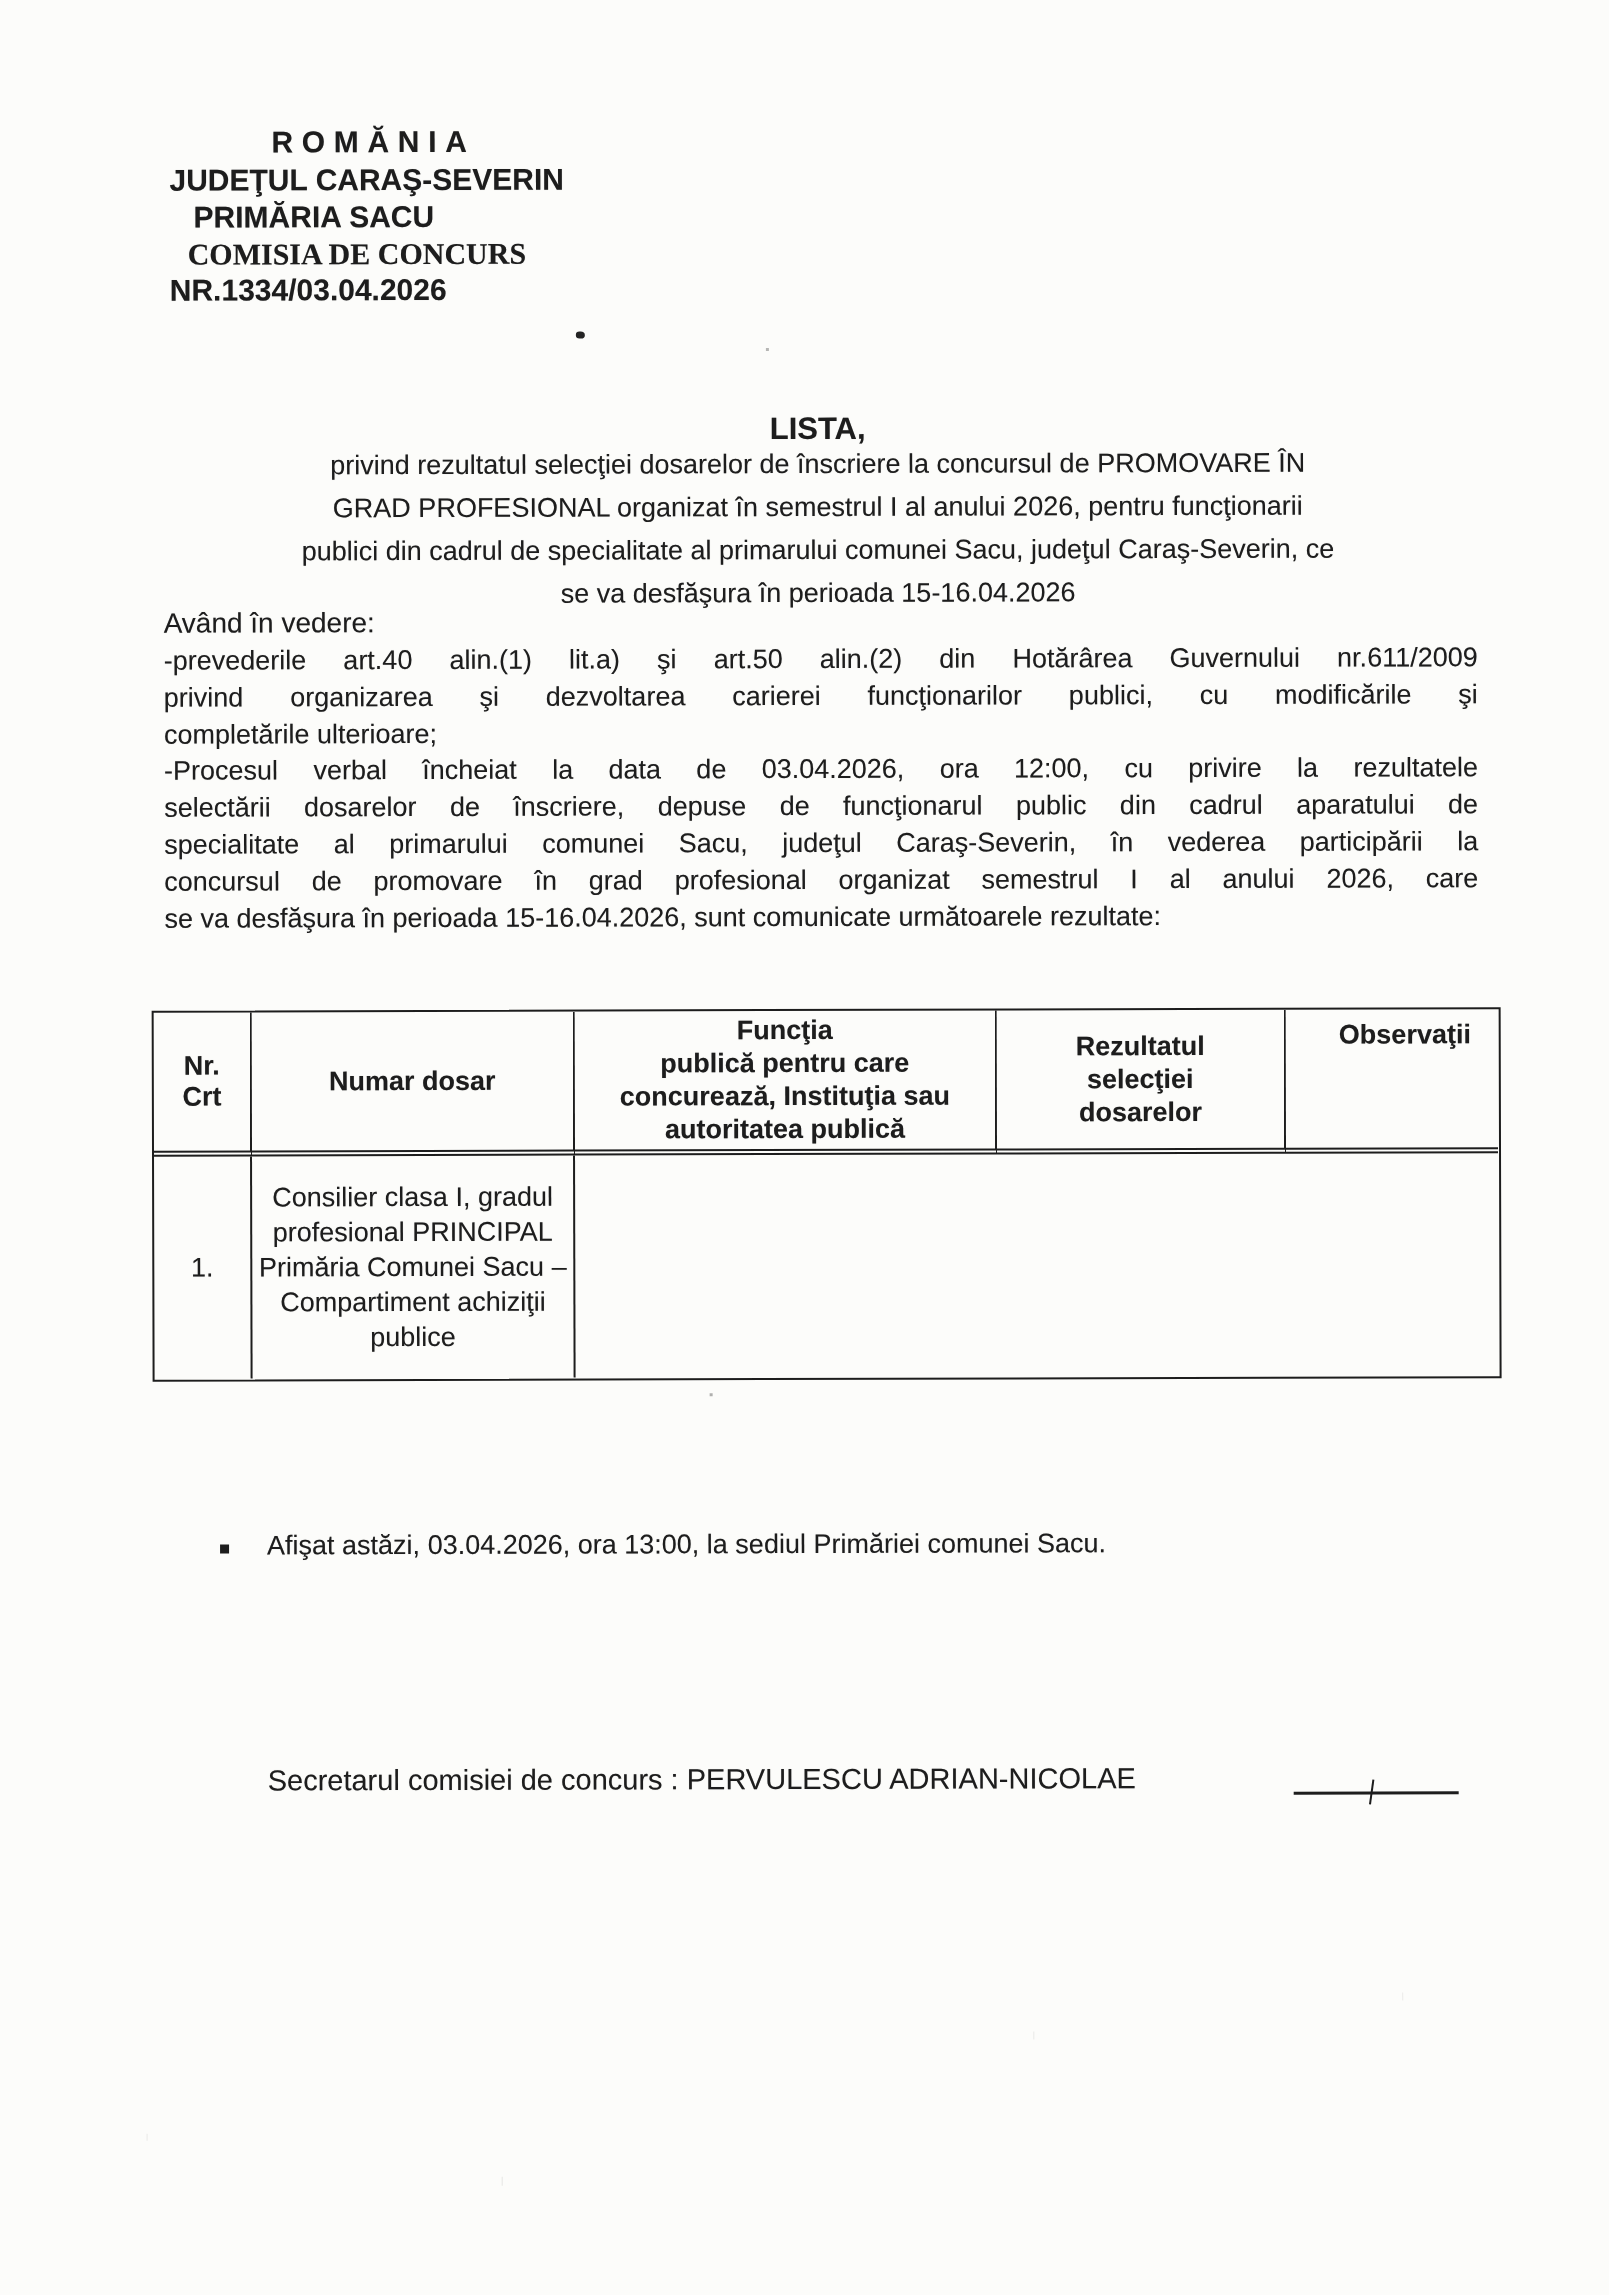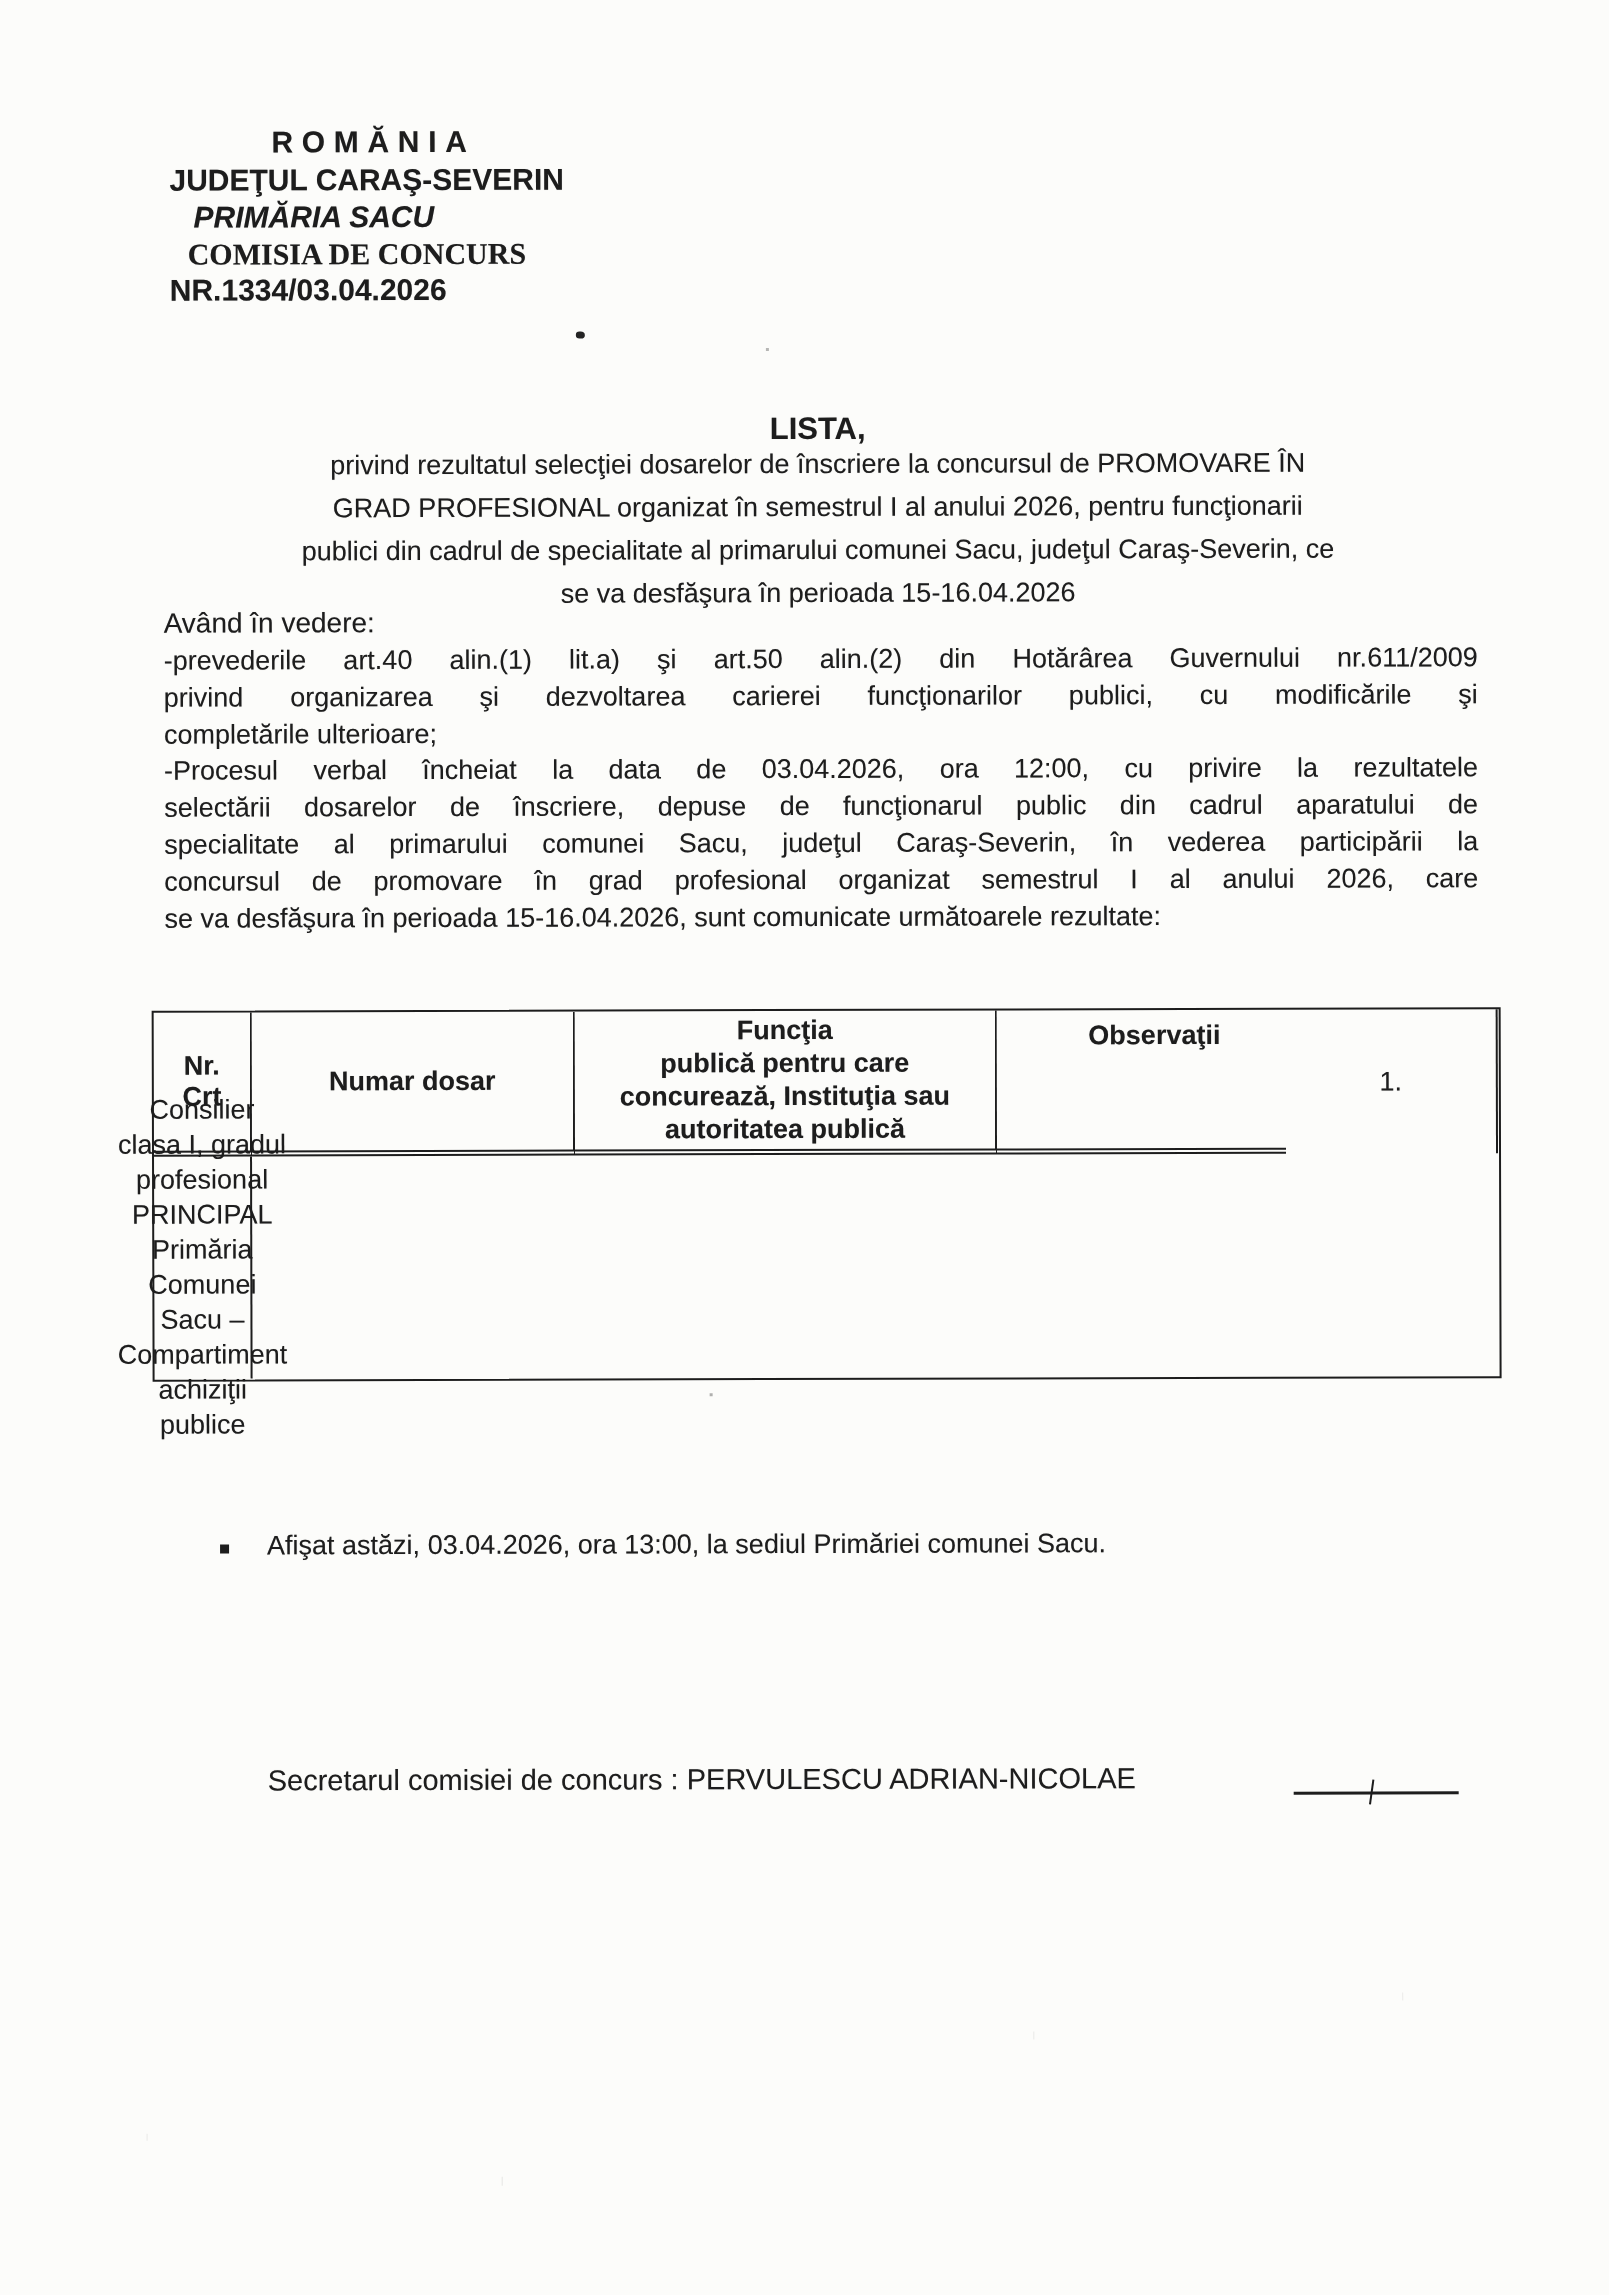--- a/index.html
+++ b/index.html
@@ -28,21 +28,21 @@
   
   .lh-line{
     position:absolute;
     font-weight:bold;
     font-size:30px;
     line-height:1.1;
     white-space:nowrap;
   }
   .lh-country{left:274px;top:124px;letter-spacing:8.7px;}
   .lh-county{left:172px;top:162px;}
-  .lh-institution{left:196px;top:199px;font-style:italic;}
+  .lh-institution{left:196px;top:199px;}
   .lh-committee{left:190px;top:236px;font-family:Liberation Serif, serif;}
   .lh-number{left:172px;top:272px;}
   
   .ink-dot{
     position:absolute;left:578px;top:331px;
     width:8.7px;height:7.3px;border-radius:50% 60% 55% 50%;
     background:#242424;
   }
   .speck{position:absolute;background:#000;}
   
@@ -155,20 +155,23 @@
     </div>
 
     <div class="doc-table">
       <div class="cell head nr vb">Nr.
 Crt</div>
       <div class="cell head vb">Numar dosar</div>
       <div class="cell head vb">Funcţia
 publică pentru care
 concurează, Instituţia sau
 autoritatea publică</div>
+      <div class="cell head vb">Rezultatul
+selecţiei
+dosarelor</div>
       <div class="cell head obs">Observaţii</div>
 
       <div class="cell bodyrow vb">1.</div>
       <div class="cell bodyrow vb">Consilier clasa I, gradul
 profesional PRINCIPAL
 Primăria Comunei Sacu –
 Compartiment achiziţii
 publice</div>
       <div class="cell bodyrow"></div>
     </div>

